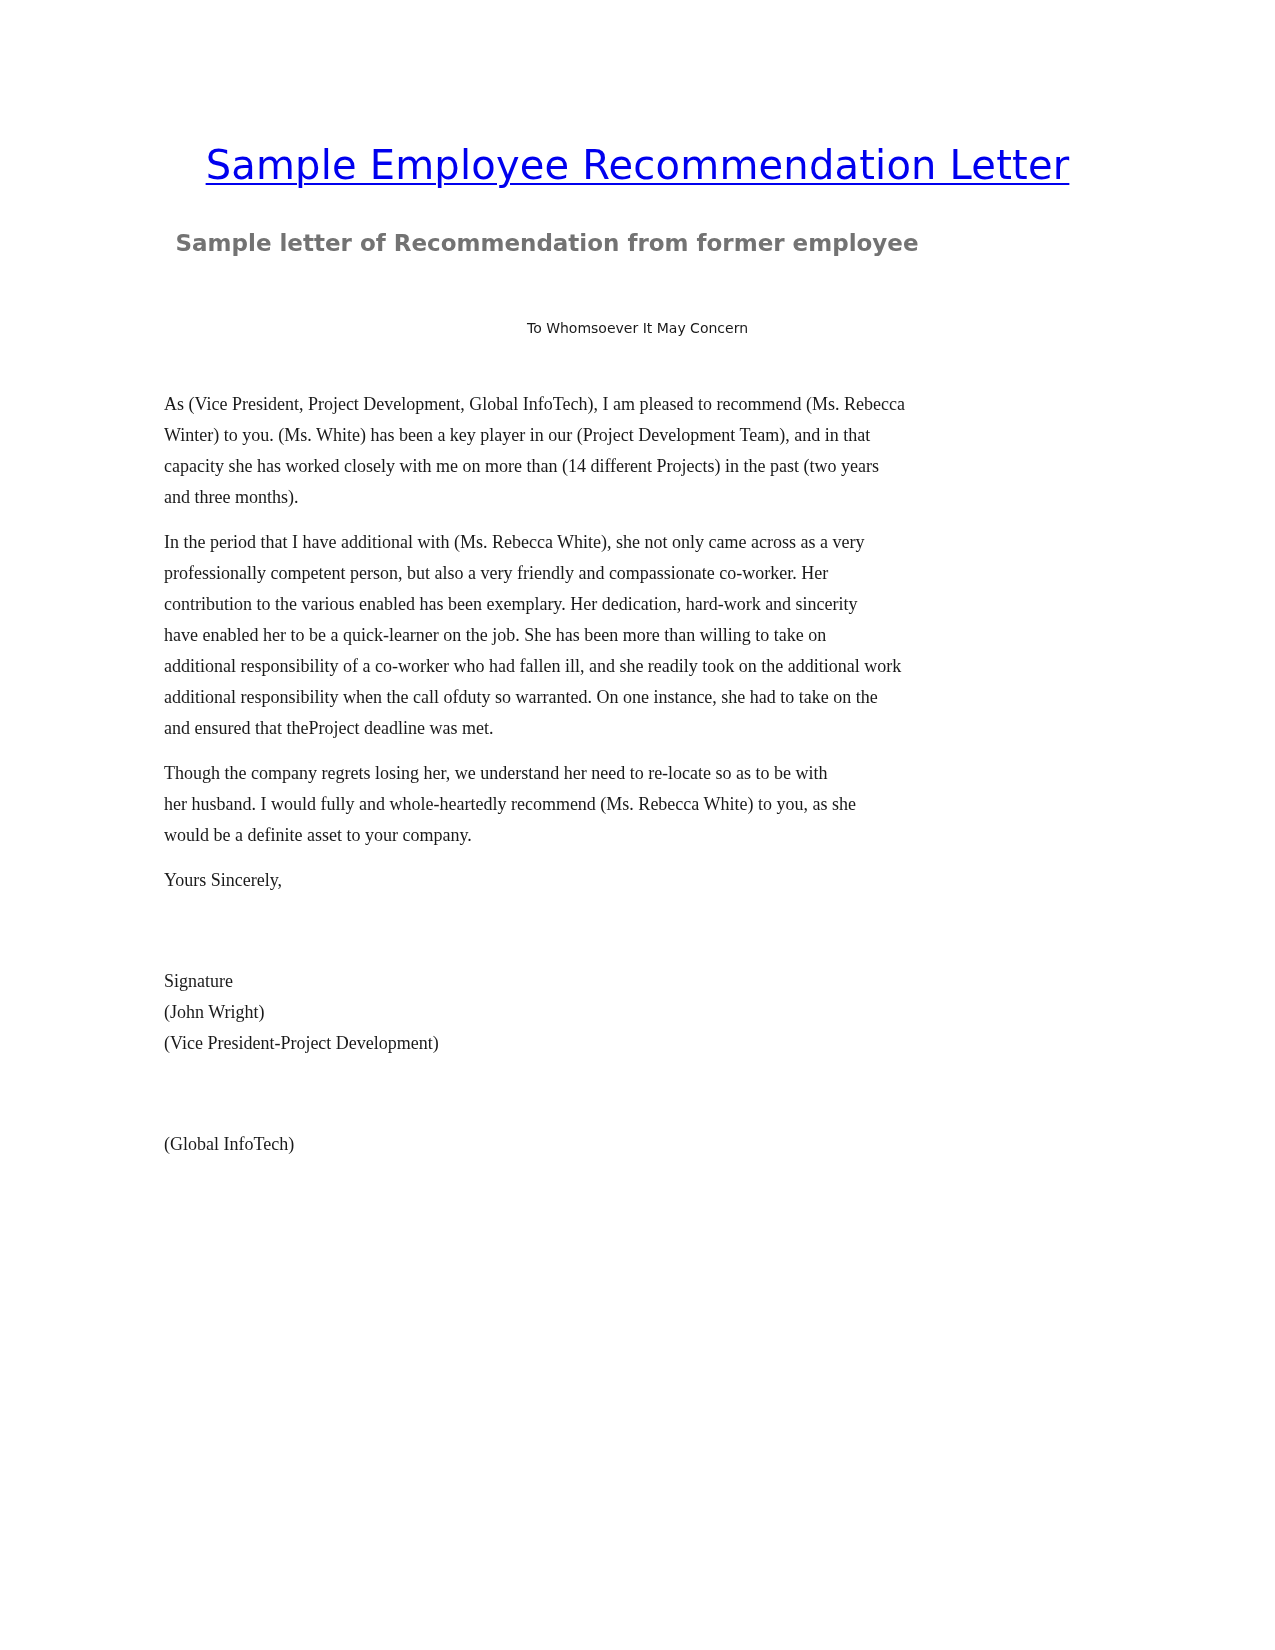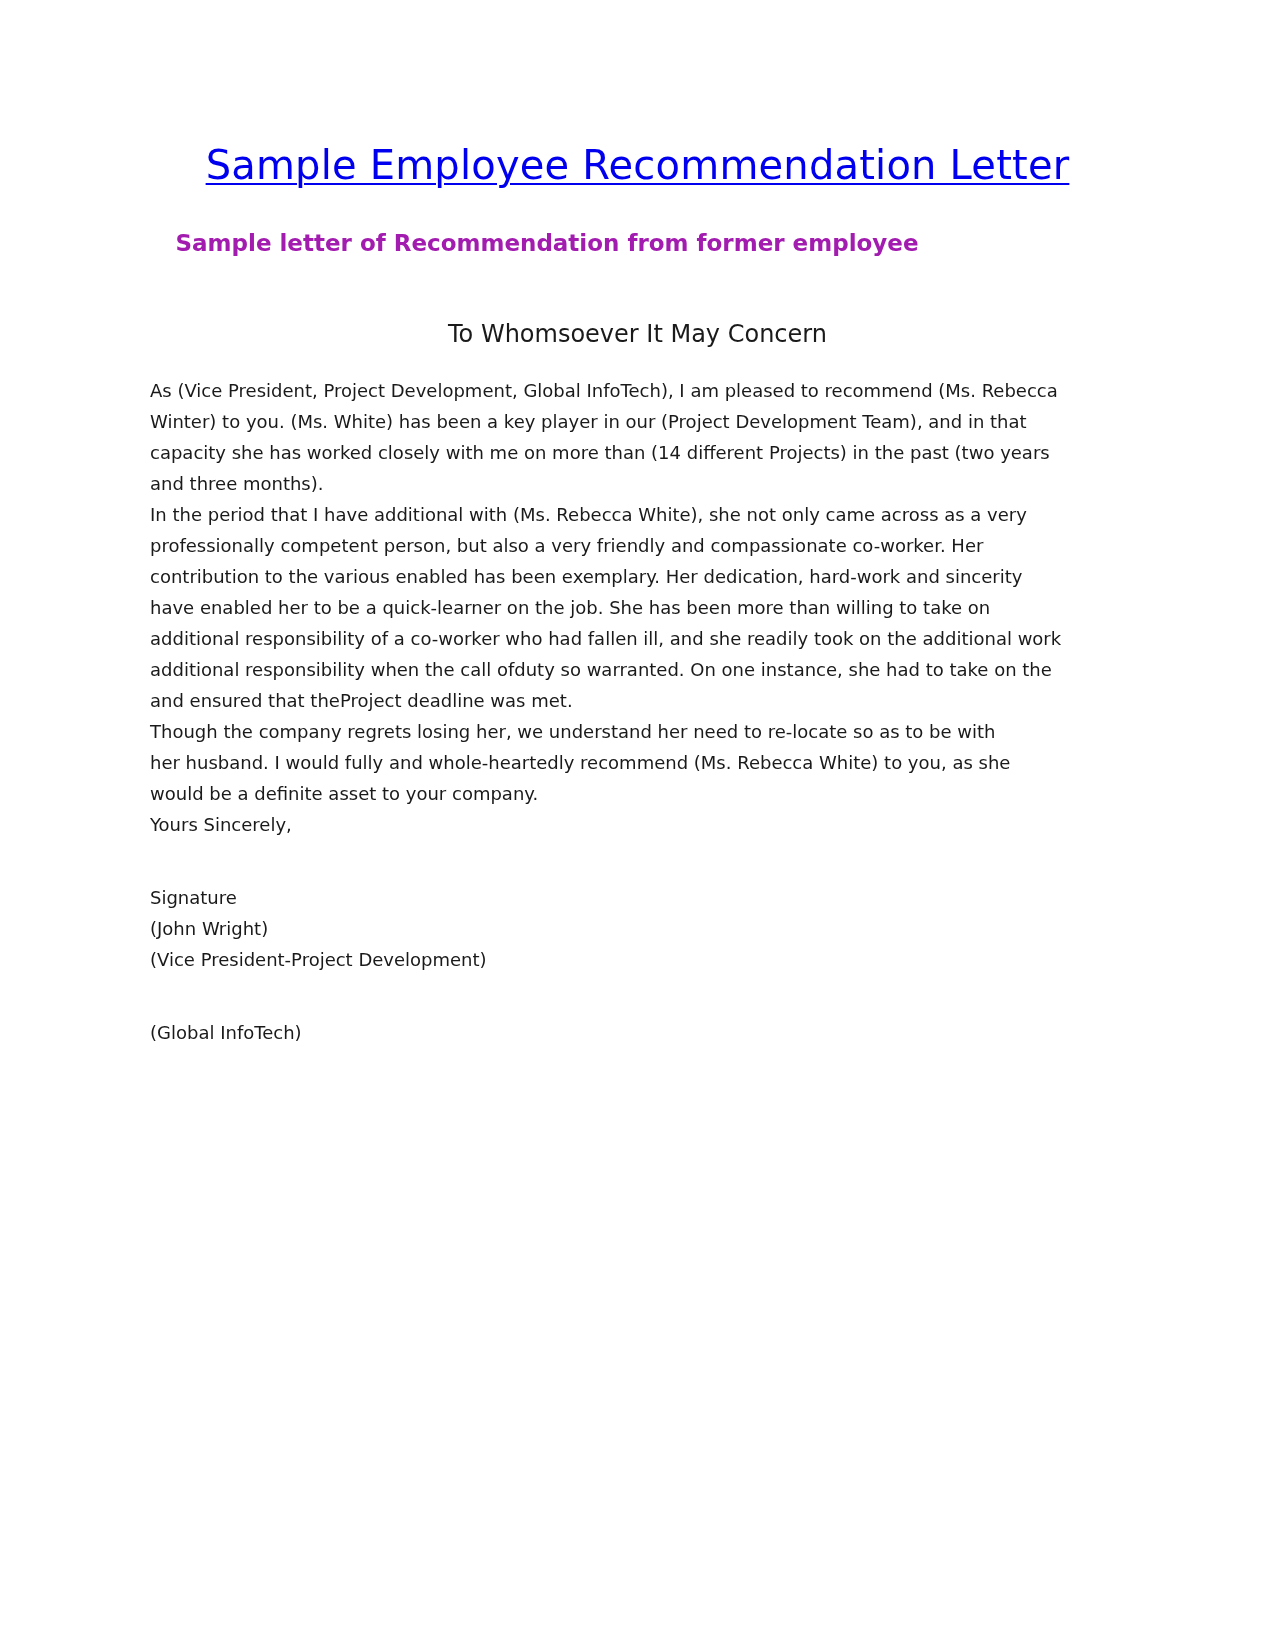--- a/index.html
+++ b/index.html
@@ -1,22 +1,22 @@
 <!DOCTYPE html>
 <html><head>
   <meta charset="utf-8">
   <style>
     html, body { margin: 0; padding: 0; background: #ffffff; }
     body { width: 1275px; height: 1650px; position: relative; overflow: hidden; font-family: "DejaVu Sans", sans-serif; color: #1a1a1a; }
     .title { position: absolute; top: 142px; left: 0; width: 1275px; text-align: center; }
     .title a { font-size: 40px; color: #0000ee; text-decoration: underline; text-decoration-thickness: 2px; text-underline-offset: 4px; font-family: "DejaVu Sans", sans-serif; letter-spacing: 0.2px; }
-    .subtitle { position: absolute; top: 230px; left: 0; width: 1094px; text-align: center; font-size: 23px; font-weight: bold; color: #a21caf; }
-    .salutation { position: absolute; top: 320px; left: 0; width: 1275px; text-align: center; font-size: 24px; }
+    .subtitle { position: absolute; top: 230px; left: 0; width: 1094px; text-align: center; font-size: 23px; font-weight: bold; color: #737373; }
+    .salutation { position: absolute; top: 320px; left: 0; width: 1275px; text-align: center; font-size: 14px; }
     .body-text { position: absolute; top: 375px; left: 150px; width: 980px; font-size: 18px; line-height: 31px; }
-    .body-text p { margin: 0; }
+    .body-text p { margin: 14px; font-family: Liberation Serif, serif; }
     .spacer { height: 42px; }
     .spacer-sm { height: 42px; }
     .line { white-space: nowrap; display: block; }
   </style>
 </head>
 <body>
 
 <div class="title">
   <a href="#">Sample Employee Recommendation Letter</a>
 </div>

